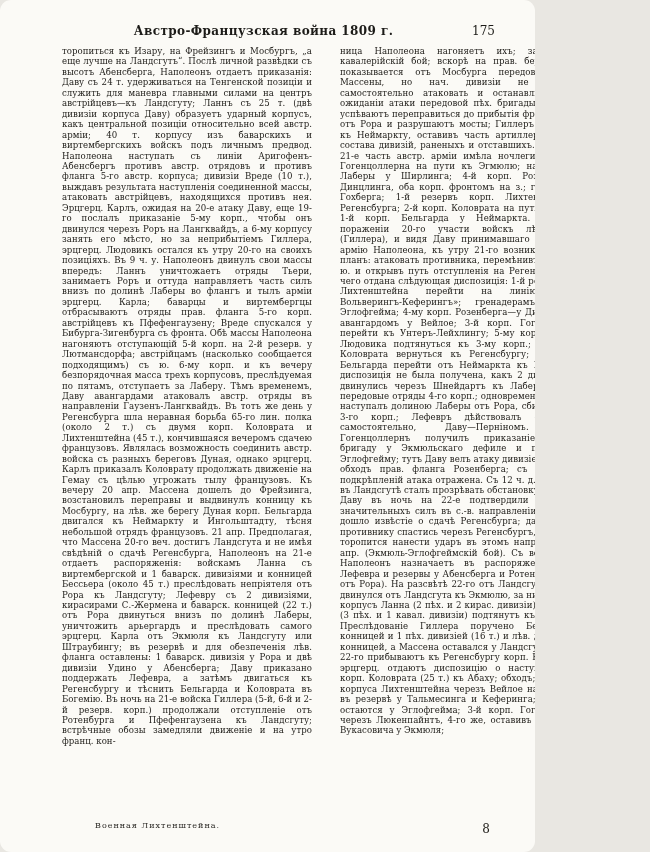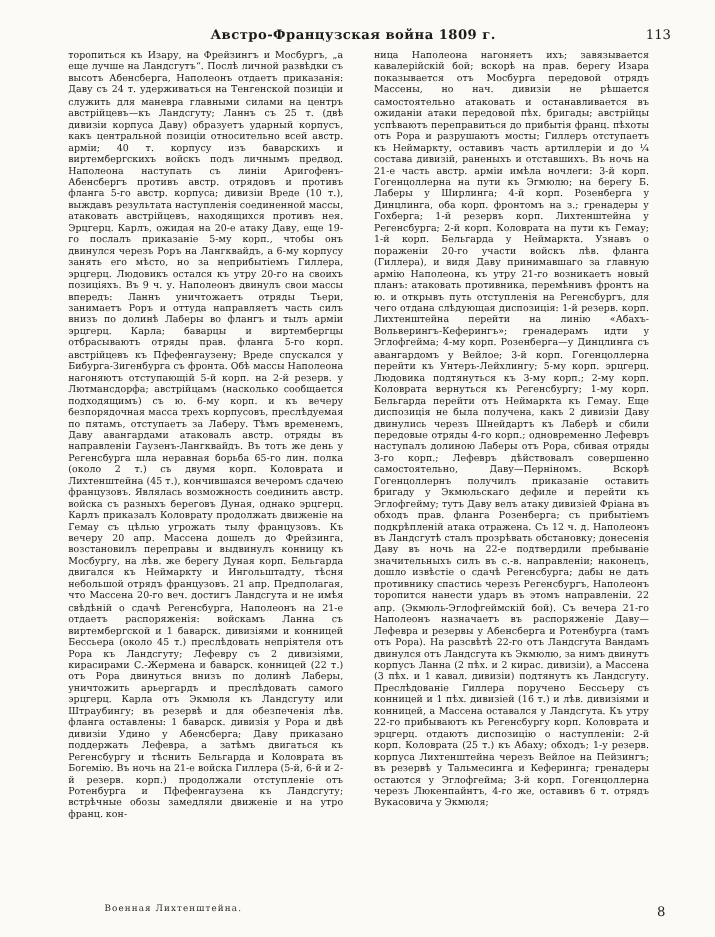--- a/index.html
+++ b/index.html
@@ -3,24 +3,25 @@
 <meta charset="utf-8">
 <style>
   * { margin: 0; padding: 0; box-sizing: border-box; }
   html, body {
     width: 650px; height: 852px;
     font-family: "DejaVu Serif", serif;
     background: #e9e7e2;
   }
   .page {
     position: relative;
-    width: 650px; height: 852px;
+    width: 535px; height: 852px;
     background: #fbfaf6;
     color: #1c1b18;
     overflow: hidden;
+    border-radius: 11px;
   }
   .header {
     position: absolute;
     left: 62px; right: 40px; top: 24px;
     height: 16px;
   }
   .header .title {
     position: absolute;
     left: 0; right: 30px;
     text-align: center;
@@ -65,21 +66,21 @@
     font-size: 12px;
     color: #23211d;
   }
 </style>
 </head>
 <body>
 
 <div class="page">
   <div class="header">
     <span class="title">Австро-Французская война 1809 г.</span>
-    <span class="pagenum">113</span>
+    <span class="pagenum">175</span>
   </div>
   <div class="columns">
     <div class="col">торопиться къ Изару, на Фрейзингъ и Мосбургъ, „а еще лучше на Ландсгутъ“. Послѣ личной развѣдки съ высотъ Абенсберга, Наполеонъ отдаетъ приказанія: Даву съ 24 т. удерживаться на Тенгенской позиціи и служить для маневра главными силами на центръ австрійцевъ—къ Ландсгуту; Ланнъ съ 25 т. (двѣ дивизіи корпуса Даву) образуетъ ударный корпусъ, какъ центральной позиціи относительно всей австр. арміи; 40 т. корпусу изъ баварскихъ и виртембергскихъ войскъ подъ личнымъ предвод. Наполеона наступать съ линіи Аригофенъ-Абенсбергъ противъ австр. отрядовъ и противъ фланга 5-го австр. корпуса; дивизіи Вреде (10 т.), выждавъ результата наступленія соединенной массы, атаковать австрійцевъ, находящихся противъ нея. Эрцгерц. Карлъ, ожидая на 20-е атаку Даву, еще 19-го послалъ приказаніе 5-му корп., чтобы онъ двинулся черезъ Роръ на Лангквайдъ, а 6-му корпусу занять его мѣсто, но за неприбытіемъ Гиллера, эрцгерц. Людовикъ остался къ утру 20-го на своихъ позиціяхъ. Въ 9 ч. у. Наполеонъ двинулъ свои массы впередъ: Ланнъ уничтожаетъ отряды Тьери, занимаетъ Роръ и оттуда направляетъ часть силъ внизъ по долинѣ Лаберы во флангъ и тылъ арміи эрцгерц. Карла; баварцы и виртембергцы отбрасываютъ отряды прав. фланга 5-го корп. австрійцевъ къ Пфефенгаузену; Вреде спускался у Бибурга-Зигенбурга съ фронта. Обѣ массы Наполеона нагоняютъ отступающій 5-й корп. на 2-й резерв. у Лютмансдорфа; австрійцамъ (насколько сообщается подходящимъ) съ ю. 6-му корп. и къ вечеру безпорядочная масса трехъ корпусовъ, преслѣдуемая по пятамъ, отступаетъ за Лаберу. Тѣмъ временемъ, Даву авангардами атаковалъ австр. отряды въ направленіи Гаузенъ-Лангквайдъ. Въ тотъ же день у Регенсбурга шла неравная борьба 65-го лин. полка (около 2 т.) съ двумя корп. Коловрата и Лихтенштейна (45 т.), кончившаяся вечеромъ сдачею французовъ. Являлась возможность соединить австр. войска съ разныхъ береговъ Дуная, однако эрцгерц. Карлъ приказалъ Коловрату продолжать движеніе на Гемау съ цѣлью угрожать тылу французовъ. Къ вечеру 20 апр. Массена дошелъ до Фрейзинга, возстановилъ переправы и выдвинулъ конницу къ Мосбургу, на лѣв. же берегу Дуная корп. Бельгарда двигался къ Неймаркту и Ингольштадту, тѣсня небольшой отрядъ французовъ. 21 апр. Предполагая, что Массена 20-го веч. достигъ Ландсгута и не имѣя свѣдѣній о сдачѣ Регенсбурга, Наполеонъ на 21-е отдаетъ распоряженія: войскамъ Ланна съ виртембергской и 1 баварск. дивизіями и конницей Бессьера (около 45 т.) преслѣдовать непріятеля отъ Рора къ Ландсгуту; Лефевру съ 2 дивизіями, кирасирами С.-Жермена и баварск. конницей (22 т.) отъ Рора двинуться внизъ по долинѣ Лаберы, уничтожить арьергардъ и преслѣдовать самого эрцгерц. Карла отъ Экмюля къ Ландсгуту или Штраубингу; въ резервѣ и для обезпеченія лѣв. фланга оставлены: 1 баварск. дивизія у Рора и двѣ дивизіи Удино у Абенсберга; Даву приказано поддержать Лефевра, а затѣмъ двигаться къ Регенсбургу и тѣснить Бельгарда и Коловрата въ Богемію. Въ ночь на 21-е войска Гиллера (5-й, 6-й и 2-й резерв. корп.) продолжали отступленіе отъ Ротенбурга и Пфефенгаузена къ Ландсгуту; встрѣчные обозы замедляли движеніе и на утро франц. кон-</div>
     <div class="col">ница Наполеона нагоняетъ ихъ; завязывается кавалерійскій бой; вскорѣ на прав. берегу Изара показывается отъ Мосбурга передовой отрядъ Массены, но нач. дивизіи не рѣшается самостоятельно атаковать и останавливается въ ожиданіи атаки передовой пѣх. бригады; австрійцы успѣваютъ переправиться до прибытія франц. пѣхоты отъ Рора и разрушаютъ мосты; Гиллеръ отступаетъ къ Неймаркту, оставивъ часть артиллеріи и до ¼ состава дивизій, раненыхъ и отставшихъ. Въ ночь на 21-е часть австр. арміи имѣла ночлеги: 3-й корп. Гогенцоллерна на пути къ Эгмюлю; на берегу Б. Лаберы у Ширлинга; 4-й корп. Розенберга у Динцлинга, оба корп. фронтомъ на з.; гренадеры у Гохберга; 1-й резервъ корп. Лихтенштейна у Регенсбурга; 2-й корп. Коловрата на пути къ Гемау; 1-й корп. Бельгарда у Неймаркта. Узнавъ о пораженіи 20-го участи войскъ лѣв. фланга (Гиллера), и видя Даву принимавшаго за главную армію Наполеона, къ утру 21-го возникаетъ новый планъ: атаковать противника, перемѣнивъ фронтъ на ю. и открывъ путь отступленія на Регенсбургъ, для чего отдана слѣдующая диспозиція: 1-й резерв. корп. Лихтенштейна перейти на линію «Абахъ-Вольверингъ-Кеферингъ»; гренадерамъ идти у Эглофгейма; 4-му корп. Розенберга—у Динцлинга съ авангардомъ у Вейлое; 3-й корп. Гогенцоллерна перейти къ Унтеръ-Лейхлингу; 5-му корп. эрцгерц. Людовика подтянуться къ 3-му корп.; 2-му корп. Коловрата вернуться къ Регенсбургу; 1-му корп. Бельгарда перейти отъ Неймаркта къ Гемау. Еще диспозиція не была получена, какъ 2 дивизіи Даву двинулись черезъ Шнейдартъ къ Лаберѣ и сбили передовые отряды 4-го корп.; одновременно Лефевръ наступалъ долиною Лаберы отъ Рора, сбивая отряды 3-го корп.; Лефевръ дѣйствовалъ совершенно самостоятельно, Даву—Перніномъ. Вскорѣ Гогенцоллернъ получилъ приказаніе оставить бригаду у Экмюльскаго дефиле и перейти къ Эглофгейму; тутъ Даву велъ атаку дивизіей Фріана въ обходъ прав. фланга Розенберга; съ прибытіемъ подкрѣпленій атака отражена. Съ 12 ч. д. Наполеонъ въ Ландсгутѣ сталъ прозрѣвать обстановку; донесенія Даву въ ночь на 22-е подтвердили пребываніе значительныхъ силъ въ с.-в. направленіи; наконецъ, дошло извѣстіе о сдачѣ Регенсбурга; дабы не дать противнику спастись черезъ Регенсбургъ, Наполеонъ торопится нанести ударъ въ этомъ направленіи. 22 апр. (Экмюль-Эглофгеймскій бой). Съ вечера 21-го Наполеонъ назначаетъ въ распоряженіе Даву—Лефевра и резервы у Абенсберга и Ротенбурга (тамъ отъ Рора). На разсвѣтѣ 22-го отъ Ландсгута Вандамъ двинулся отъ Ландсгута къ Экмюлю, за нимъ двинутъ корпусъ Ланна (2 пѣх. и 2 кирас. дивизіи), а Массена (3 пѣх. и 1 кавал. дивизіи) подтянутъ къ Ландсгуту. Преслѣдованіе Гиллера поручено Бессьеру съ конницей и 1 пѣх. дивизіей (16 т.) и лѣв. дивизіями и конницей, а Массена оставался у Ландсгута. Къ утру 22-го прибываютъ къ Регенсбургу корп. Коловрата и эрцгерц. отдаютъ диспозицію о наступленіи: 2-й корп. Коловрата (25 т.) къ Абаху; обходъ; 1-у резерв. корпуса Лихтенштейна черезъ Вейлое на Пейзингъ; въ резервѣ у Тальмесинга и Кеферинга; гренадеры остаются у Эглофгейма; 3-й корп. Гогенцоллерна черезъ Люкенпайнтъ, 4-го же, оставивъ 6 т. отрядъ Вукасовича у Экмюля;</div>
   </div>
   <div class="footer-imprint">Военная Лихтенштейна.</div>
   <div class="footer-sheet">8</div>
 </div>
 
 </body></html>

